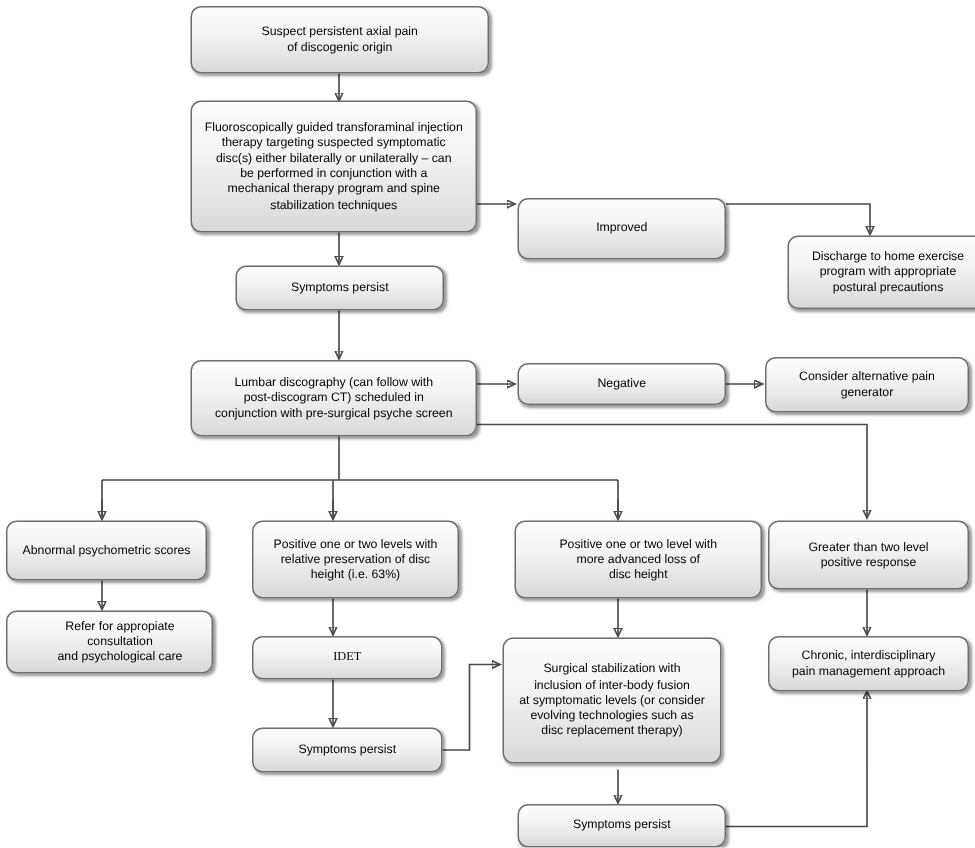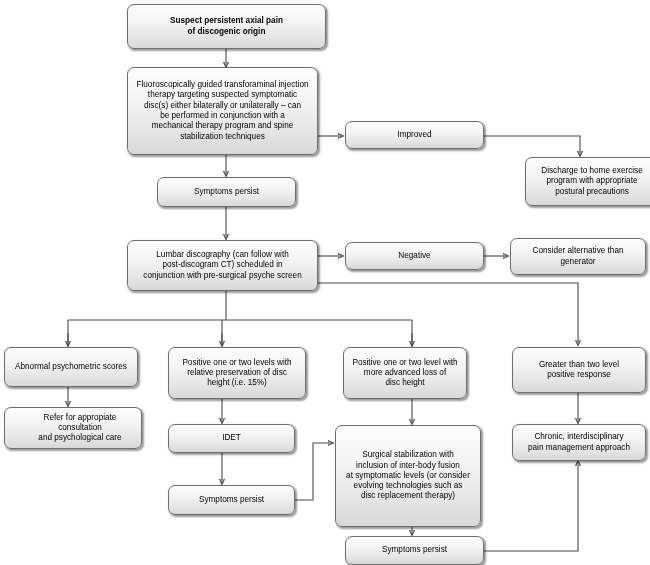--- a/index.html
+++ b/index.html
@@ -87,35 +87,35 @@
 
     <line x1="412" y1="399" x2="412" y2="424" marker-end="url(#ah)"></line>
 
     <line x1="412" y1="513" x2="412" y2="535" marker-end="url(#ah)"></line>
 
     <line x1="578" y1="393" x2="578" y2="423" marker-end="url(#ah)"></line>
 
     <path d="M484,551 L578,551 L578,461" marker-end="url(#ah)"></path>
   </svg>
 
-  <div class="node" style="left:127px;top:4px;width:199px;height:45px;font-weight:bold;">
+  <div class="node" style="left:127px;top:4px;width:199px;height:45px;">
     <span>Suspect persistent axial pain
 of discogenic origin</span>
   </div>
 
   <div class="node" style="left:127px;top:67px;width:191px;height:88px;">
     <span>Fluoroscopically guided transforaminal injection
 therapy targeting suspected symptomatic
 disc(s) either bilaterally or unilaterally – can
 be performed in conjunction with a
 mechanical therapy program and spine
 stabilization techniques</span>
   </div>
 
-  <div class="node" style="left:345px;top:121px;width:139px;height:28px;">
+  <div class="node" style="left:345px;top:132px;width:139px;height:41px;">
     <span>Improved</span>
   </div>
 
   <div class="node" style="left:512px;top:157px;width:134px;height:49px;margin-left:13px;">
     <span>Discharge to home exercise
 program with appropriate
 postural precautions</span>
   </div>
 
   <div class="node" style="left:157px;top:177px;width:139px;height:30px;">
@@ -126,54 +126,54 @@
     <span>Lumbar discography (can follow with
 post-discogram CT) scheduled in
 conjunction with pre-surgical psyche screen</span>
   </div>
 
   <div class="node" style="left:345px;top:242px;width:139px;height:28px;">
     <span>Negative</span>
   </div>
 
   <div class="node" style="left:510px;top:238px;width:136px;height:37px;">
-    <span>Consider alternative than
+    <span>Consider alternative pain
 generator</span>
   </div>
 
   <div class="node" style="left:4px;top:347px;width:134px;height:40px;">
     <span>Abnormal psychometric scores</span>
   </div>
 
   <div class="node" style="left:4px;top:407px;width:138px;height:42px;padding-left:18px;">
     <span>Refer for appropiate consultation
 and psychological care</span>
   </div>
 
   <div class="node" style="left:168px;top:347px;width:138px;height:52px;">
     <span>Positive one or two levels with
 relative preservation of disc
-height (i.e. 15%)</span>
+height (i.e. 63%)</span>
   </div>
 
-  <div class="node" style="left:168px;top:424px;width:127px;height:29px;">
+  <div class="node" style="left:168px;top:424px;width:127px;height:29px;font-family:Liberation Serif, serif;">
     <span>IDET</span>
   </div>
 
   <div class="node" style="left:168px;top:485px;width:127px;height:30px;">
     <span>Symptoms persist</span>
   </div>
 
-  <div class="node" style="left:343px;top:347px;width:124px;height:52px;">
+  <div class="node" style="left:343px;top:347px;width:165px;height:52px;">
     <span>Positive one or two level with
 more advanced loss of
 disc height</span>
   </div>
 
-  <div class="node" style="left:335px;top:425px;width:146px;height:102px;">
+  <div class="node" style="left:335px;top:425px;width:146px;height:84px;">
     <span>Surgical stabilization with
 inclusion of inter-body fusion
 at symptomatic levels (or consider
 evolving technologies such as
 disc replacement therapy)</span>
   </div>
 
   <div class="node" style="left:345px;top:536px;width:139px;height:29px;">
     <span>Symptoms persist</span>
   </div>

